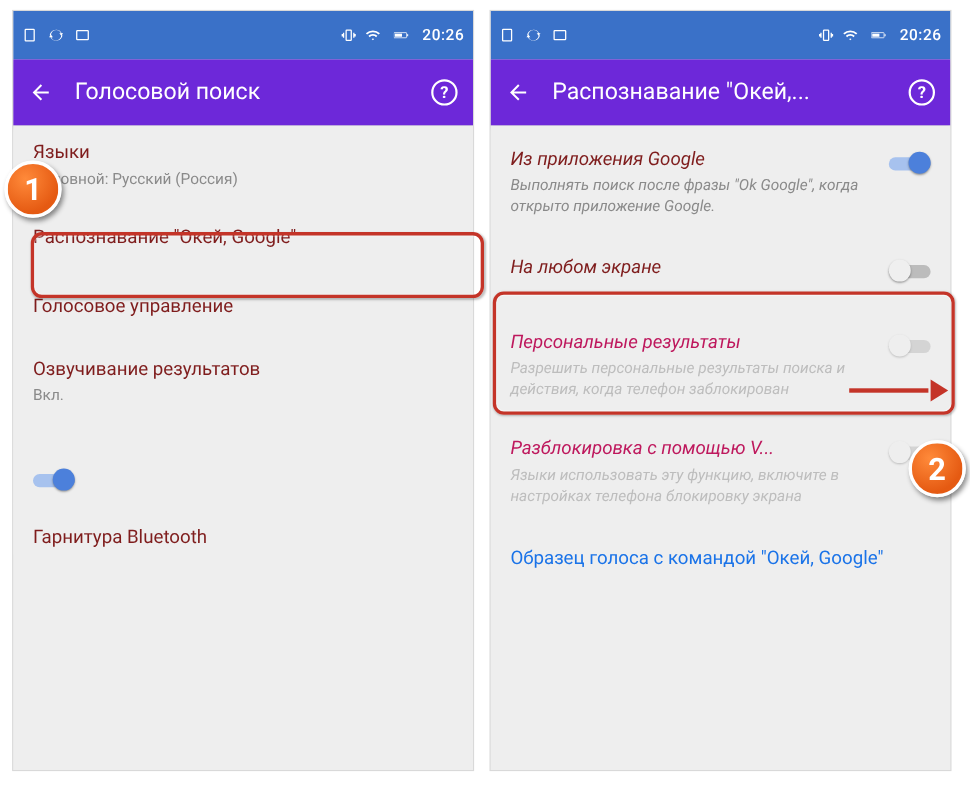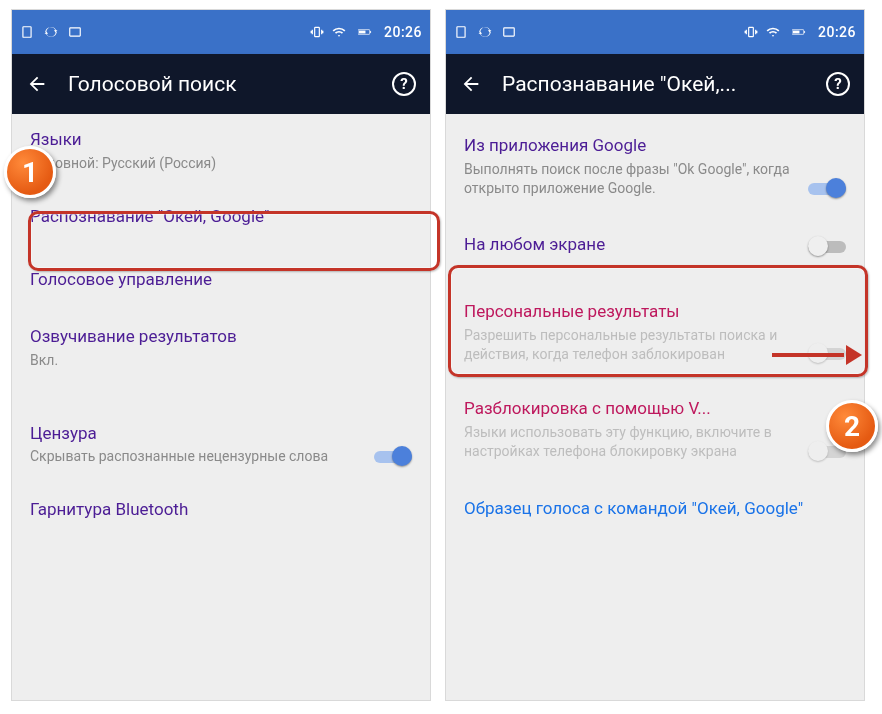--- a/index.html
+++ b/index.html
@@ -33,42 +33,42 @@
     padding: 4px 8px;
     font-size: 12px;
   }
   .statusbar .left-icons { display:flex; gap:10px; align-items:center;}
   .statusbar .right-icons { margin-left:auto; display:flex; gap:8px; align-items:center;}
   .sb-ic { width:14px; height:14px; display:inline-flex; align-items:center; justify-content:center;}
   .sb-ic svg { fill:#fff; width:14px; height:14px; }
   .clock { font-size:14px; letter-spacing:0.5px; font-weight:500; }
   .appbar {
     height: 60px;
-    background: #0f172a;
+    background: #6d28d9;
     color:#fff;
     display:flex;
     align-items:center;
     padding: 0 14px;
     gap: 20px;
     box-shadow: 0 2px 4px rgba(0,0,0,0.15);
   }
   .appbar .title { font-size:21px; font-weight:400; flex:1; white-space:nowrap; overflow:hidden; text-overflow:ellipsis;}
   .help-ic {
     width:24px; height:24px; border:2px solid #fff; border-radius:50%;
     display:flex; align-items:center; justify-content:center;
     font-size:15px; font-weight:700; flex-shrink:0;
   }
   .content { flex:1; overflow:hidden; }
   .row { background:#eeeeee; padding: 14px 18px 12px; border-bottom:none; }
-  .row .row-title { color:#4c1d95; font-size:17px; line-height:1.35; }
+  .row .row-title { color:#7f1d1d; font-size:17px; line-height:1.35; }
   .row .row-sub { color:#8a8a8a; font-size:14px; line-height:1.35; margin-top:3px; }
   .row.disabled .row-title { color:#be185d; }
   .row.disabled .row-sub { color:#bdbdbd; }
   .row.link .row-title { color:#1a73e8; }
-  .row.with-switch { display:flex; gap:10px; align-items:flex-end; }
+  .row.with-switch { display:flex; gap:10px; align-items:flex-start;font-style:italic; }
   .row.with-switch .txt { flex:1; }
   .switch { width:38px; height:20px; position:relative; margin-top:4px; flex-shrink:0;}
   .switch .track { position:absolute; top:5px; left:0; right:0; height:12px; border-radius:6px; background:#bcbcbc; }
   .switch .thumb { position:absolute; top:0; width:20px; height:20px; border-radius:50%; background:#efefef; box-shadow:0 1px 2px rgba(0,0,0,0.4); left:0;}
   .switch.on .track { background:#a7c2ee; }
   .switch.on .thumb { background:#4c80db; left:18px; }
   
   .hl {
     position:absolute;
     border:3px solid #c43428;
@@ -182,24 +182,20 @@
     <div class="row" style="padding-top:20px;padding-bottom:20px">
       <div class="row-title">Голосовое управление</div>
     </div>
     <div class="row">
       <div class="row-title">Озвучивание результатов</div>
       <div class="row-sub">Вкл.</div>
     </div>
     <div class="row">
     </div>
     <div class="row with-switch">
-      <div class="txt">
-        <div class="row-title">Цензура</div>
-        <div class="row-sub">Скрывать распознанные нецензурные слова</div>
-      </div>
       <div class="switch on">
           <div class="track"></div>
           <div class="thumb"></div>
         </div>
     </div>
     <div class="row" style="padding-top:20px;padding-bottom:4px">
       <div class="row-title">Гарнитура Bluetooth</div>
     </div>
   </div>
 </div>

